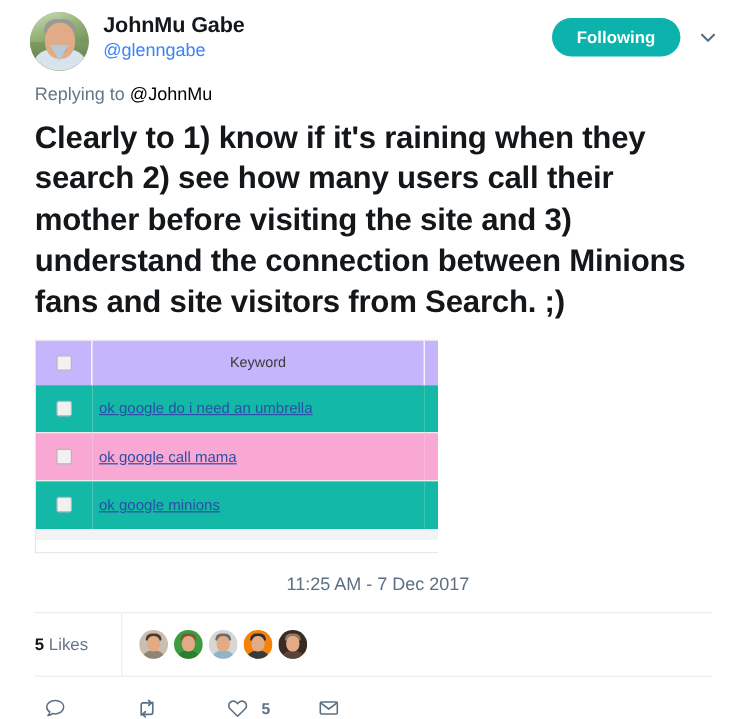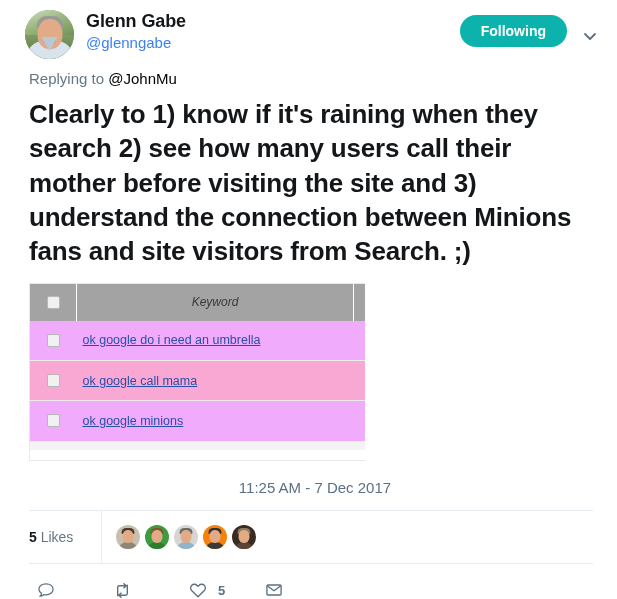--- a/index.html
+++ b/index.html
@@ -104,21 +104,21 @@
   }
   .handle {
     font-size: 15px;
     color: #3b82f6;
     margin-top: 2px;
   }
 
   .header-right {
     margin-left: auto;
     display: flex;
-    align-items: flex-end;
+    align-items: center;
     padding-top: 5px;
   }
   .follow-btn {
     background: #0cb3ac;
     color: #ffffff;
     font-size: 14px;
     font-weight: bold;
     border: none;
     border-radius: 100px;
     padding: 9px 21px;
@@ -176,35 +176,34 @@
   }
   .kw-table th, .kw-table td {
     padding: 0;
     vertical-align: middle;
   }
   .col-check { width: 46px; }
   .col-kw    { width: 276px; }
   .col-pad   { width: 30px; }
 
   .kw-table thead tr {
-    background: #a3a3a3;
+    background: #c4b5fd;
     height: 37px;
-    font-style: italic;
   }
   .kw-table thead th {
     border-right: 1px solid #ffffff;
     font-weight: normal;
     color: #3a3a3a;
     font-size: 12px;
     text-align: center;
   }
   .kw-table thead th.col-check { border-right: 1px solid #ffffff; }
 
   .kw-table tbody tr { height: 40px; }
-  .kw-table tbody tr.odd  { background: #f0abfc; }
+  .kw-table tbody tr.odd  { background: #14b8a6; }
   .kw-table tbody tr.even { background: #f9a8d4; }
   .kw-table tbody tr + tr { border-top: 1px solid #ebebeb; }
 
   .kw-link {
     color: #2a4fa8;
     text-decoration: underline;
     font-size: 12.5px;
     padding-left: 6px;
     cursor: pointer;
   }
@@ -322,21 +321,21 @@
       <div class="bg-sky"></div>
       <div class="bg-low"></div>
       <div class="shirt"></div>
       <div class="hair"></div>
       <div class="face"></div>
       <div class="smile"></div>
       <div class="collar"></div>
     </div>
 
     <div class="name-block">
-      <div class="display-name">Glenn Gabe</div>
+      <div class="display-name">JohnMu Gabe</div>
       <div class="handle">@glenngabe</div>
     </div>
 
     <div class="header-right">
       <button class="follow-btn">Following</button>
       <div class="caret-btn">
         <svg width="16" height="16" viewBox="0 0 16 16">
           <path d="M3 6 L8 11 L13 6" fill="none" stroke="#5b7083" stroke-width="1.8" stroke-linecap="round" stroke-linejoin="round"></path>
         </svg>
       </div>

